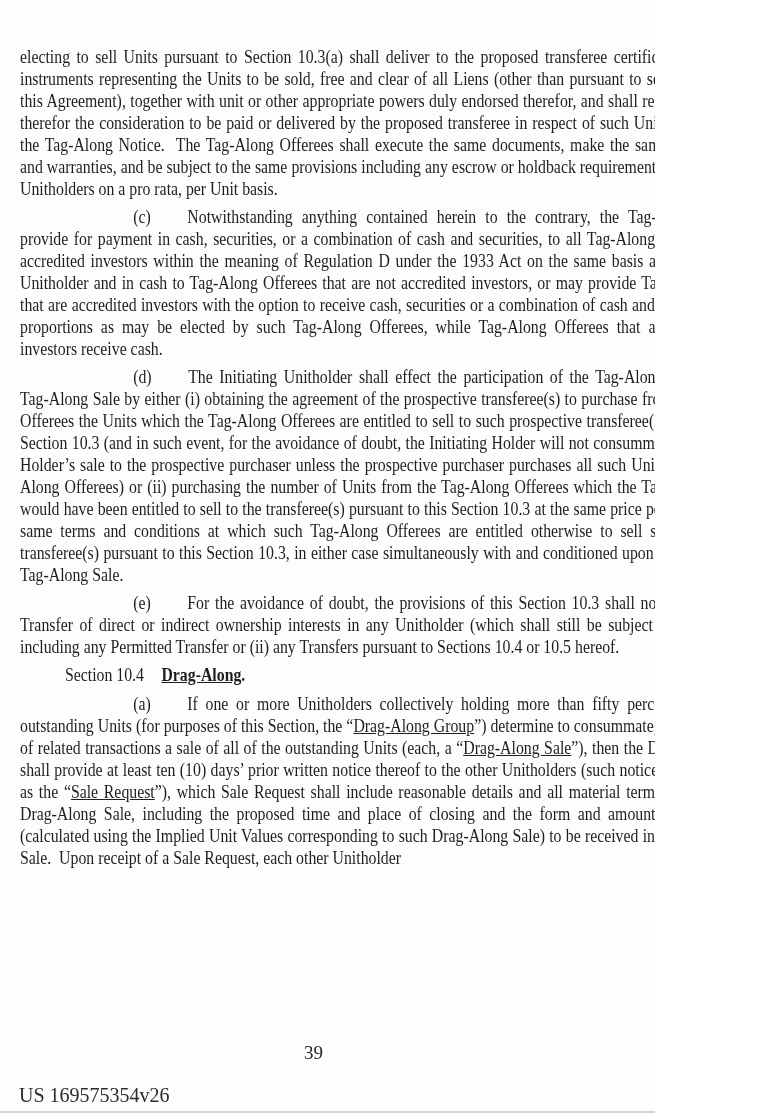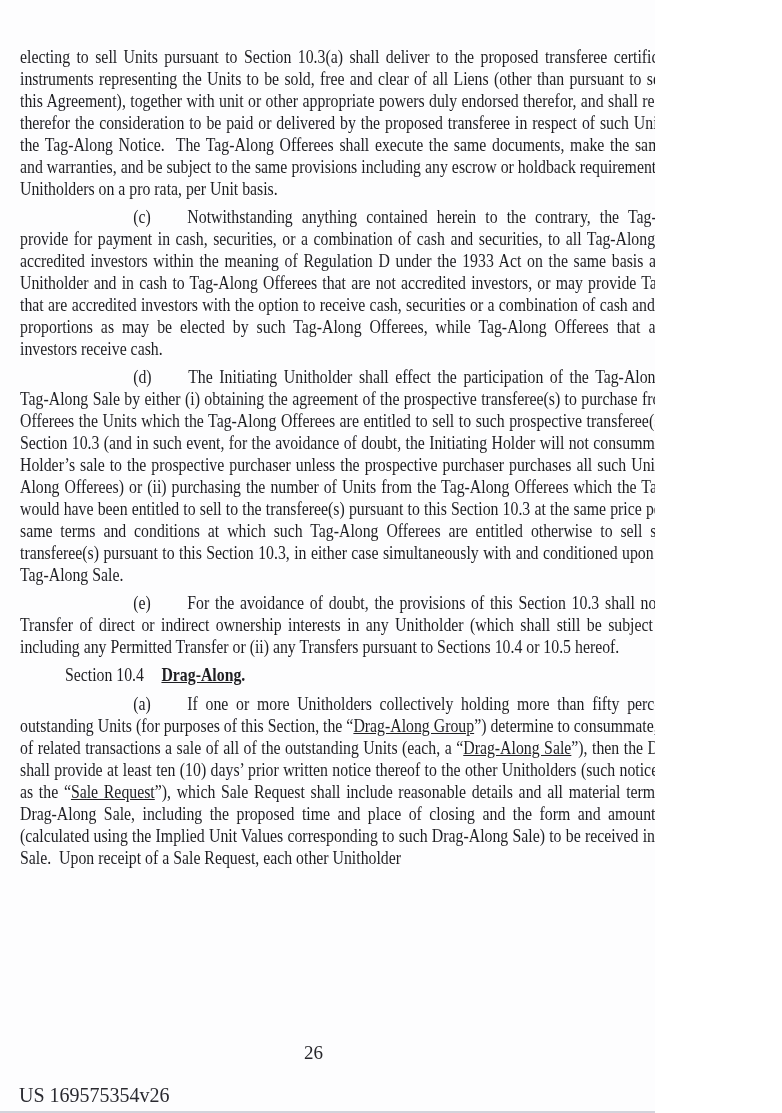--- a/index.html
+++ b/index.html
@@ -75,18 +75,18 @@
 <div class="page">
   <div class="doc-body">
       <p class="para cont"><span class="">electing to sell Units pursuant to Section 10.3(a) shall deliver to the proposed transferee certificates and/or other instruments representing the Units to be sold, free and clear of all Liens (other than pursuant to securities laws and this Agreement), together with unit or other appropriate powers duly endorsed therefor, and shall receive in exchange therefor the consideration to be paid or delivered by the proposed transferee in respect of such Units as described in the Tag-Along Notice.&nbsp; The Tag-Along Offerees shall execute the same documents, make the same representations and warranties, and be subject to the same provisions including any escrow or holdback requirements, as the Initiating Unitholders on a pro rata, per Unit basis.</span></p>
       <p class="para ind"><span class="">(c)</span><span class="gap" style="width: 44px;"></span><span class="">Notwithstanding anything contained herein to the contrary, the Tag-Along Sale may provide for payment in cash, securities, or a combination of cash and securities, to all Tag-Along Offerees that are accredited investors within the meaning of Regulation D under the 1933 Act on the same basis as to the Initiating Unitholder and in cash to Tag-Along Offerees that are not accredited investors, or may provide Tag-Along Offerees that are accredited investors with the option to receive cash, securities or a combination of cash and securities in such proportions as may be elected by such Tag-Along Offerees, while Tag-Along Offerees that are not accredited investors receive cash.</span></p>
       <p class="para ind"><span class="">(d)</span><span class="gap" style="width: 44px;"></span><span class="">The Initiating Unitholder shall effect the participation of the Tag-Along Offerees in the Tag-Along Sale by either (i)&nbsp;obtaining the agreement of the prospective transferee(s) to purchase from the Tag-Along Offerees the Units which the Tag-Along Offerees are entitled to sell to such prospective transferee(s) pursuant to this Section 10.3 (and in such event, for the avoidance of doubt, the Initiating Holder will not consummate such Initiating Holder’s sale to the prospective purchaser unless the prospective purchaser purchases all such Units from such Tag-Along Offerees) or (ii) purchasing the number of Units from the Tag-Along Offerees which the Tag-Along Offerees would have been entitled to sell to the transferee(s) pursuant to this Section 10.3 at the same price per Unit and on the same terms and conditions at which such Tag-Along Offerees are entitled otherwise to sell such Units to the transferee(s) pursuant to this Section 10.3, in either case simultaneously with and conditioned upon the closing of the Tag-Along Sale.</span></p>
       <p class="para ind"><span class="">(e)</span><span class="gap" style="width: 44px;"></span><span class="">For the avoidance of doubt, the provisions of this Section 10.3 shall not apply to (i) any Transfer of direct or indirect ownership interests in any Unitholder (which shall still be subject to Section 10.1), including any Permitted Transfer or (ii) any Transfers pursuant to Sections 10.4 or 10.5 hereof.</span></p>
       <p class="para head"><span class="">Section 10.4</span><span class="gap" style="width: 21px;"></span><span class="u b">Drag-Along</span><span class="b">.</span></p>
       <p class="para ind"><span class="">(a)</span><span class="gap" style="width: 44px;"></span><span class="">If one or more Unitholders collectively holding more than fifty percent (50%) of the outstanding Units (for purposes of this Section, the “</span><span class="u">Drag-Along Group</span><span class="">”) determine to consummate, in one or a series of related transactions a sale of all of the outstanding Units (each, a “</span><span class="u">Drag-Along Sale</span><span class="">”), then the Drag-Along Group shall provide at least ten (10) days’ prior written notice thereof to the other Unitholders (such notice being referred to as the “</span><span class="u">Sale Request</span><span class="">”), which Sale Request shall include reasonable details and all material terms of the proposed Drag-Along Sale, including the proposed time and place of closing and the form and amount of consideration (calculated using the Implied Unit Values corresponding to such Drag-Along Sale) to be received in such Drag-Along Sale.&nbsp; Upon receipt of a Sale Request, each other Unitholder</span></p>
     </div>
 
-  <div class="page-number">26</div>
+  <div class="page-number">39</div>
 
   <div class="doc-id">US 169575354v26</div>
 
   <div class="page-edge"></div>
 </div>
 
 </body></html>

